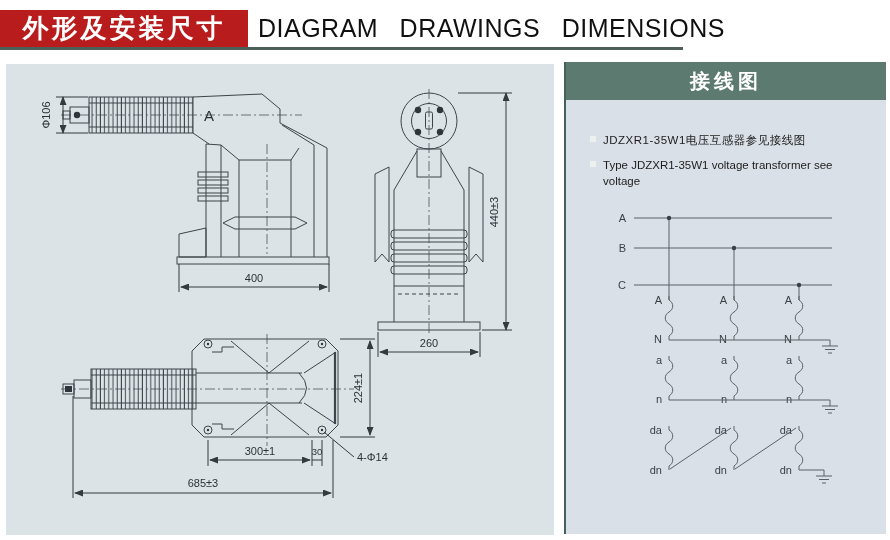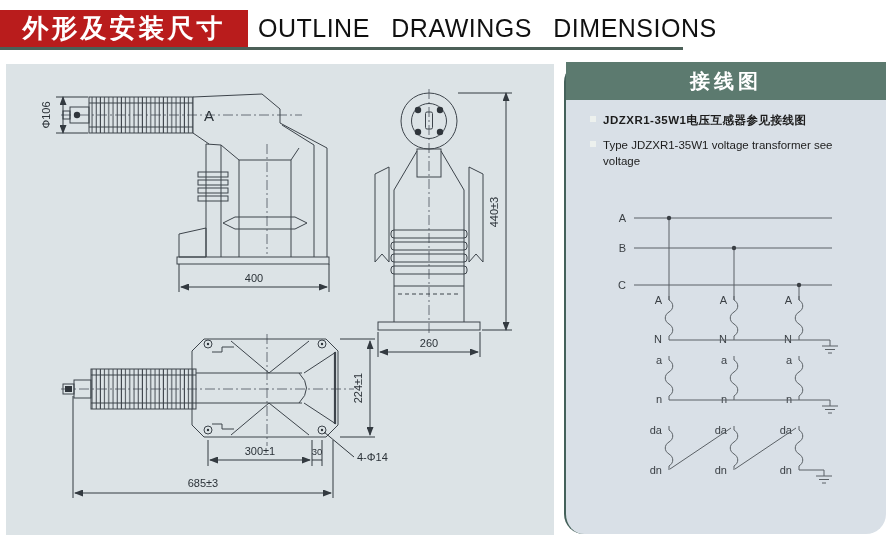--- a/index.html
+++ b/index.html
@@ -17,58 +17,58 @@
     position:absolute;left:258px;top:14px;font-size:25px;color:#101010;
     letter-spacing:.5px;word-spacing:14px;font-weight:400;white-space:nowrap;
   }
   .hdr-line{position:absolute;left:0;top:47px;width:683px;height:3px;background:#4c6058;}
   
   .stage{position:absolute;left:6px;top:64px;width:548px;height:471px;background:#dce3e6;}
   .stage svg{display:block;}
   
   .panel{
     position:absolute;left:564px;top:62px;width:322px;height:472px;
-    background:#d9e0e7;border-left:2px solid #44615a;box-sizing:border-box;border-radius:20px;
+    background:#d9e0e7;border-left:2px solid #44615a;box-sizing:border-box;
   }
   .panel-hd{
     height:38px;background:#5c7a6f;color:#ffffff;display:flex;align-items:center;
     justify-content:center;gap:9px;
   }
   .panel-hd .zh{font-size:20px;font-weight:bold;letter-spacing:4px;}
   .panel-hd .en{font-size:16px;letter-spacing:1.5px;}
   .notes{position:absolute;left:24px;top:50px;width:282px;margin:0;padding:0;list-style:none;}
   .notes li{
     position:relative;font-size:11.5px;color:#1c1c1c;margin-bottom:9px;
     line-height:1.4;padding-left:13px;
   }
   .notes li .blt{
     position:absolute;left:0;top:4px;width:6px;height:6px;background:#edf1ee;display:block;
   }
-  .notes li.zh{font-weight:bold;letter-spacing:.5px;}
+  .notes li.zh{font-weight:normal;letter-spacing:.5px;margin-top:20px;}
   .wiring-svg{position:absolute;left:0;top:38px;}
   
   .ln{stroke:#3d444b;stroke-width:1;fill:none;}
   .thick{stroke:#3d444b;stroke-width:2.2;fill:none;}
   .cl{stroke:#4a525a;stroke-width:.8;fill:none;stroke-dasharray:10 3 2 3;}
   .dimln{stroke:#333a40;stroke-width:1;fill:none;}
   .dim{font-size:11px;fill:#2b3238;}
   .dims{font-size:9.5px;fill:#2b3238;}
   .biglbl{font-size:15px;fill:#2b3238;}
   .fill{fill:#2f353b;stroke:none;}
   .wln{stroke:#5b6166;stroke-width:1;fill:none;}
   .wlbl{font-size:11px;fill:#3a3f44;}
   .wdot{fill:#3a3f44;stroke:none;}
 </style>
 </head>
 <body>
 
 <div class="hdr-box">
   <span>外形及安装尺寸</span>
 </div>
-<div class="hdr-en">OUTLINE DRAWINGS DIMENSIONS</div>
+<div class="hdr-en">DIAGRAM DRAWINGS DIMENSIONS</div>
 <div class="hdr-line"></div>
 
 <div class="stage">
 <svg width="548" height="471" viewBox="0 0 548 471">
   <defs>
     <marker id="ma" markerWidth="9" markerHeight="7" refX="8" refY="3.5" orient="auto-start-reverse">
       <path d="M0,0 L9,3.5 L0,7 Z" fill="#333a40"></path>
     </marker>
     <pattern id="ribs" width="4.2" height="60" patternUnits="userSpaceOnUse">
       <line x1="2" y1="0" x2="2" y2="60" stroke="#3d444b" stroke-width="1"></line>

